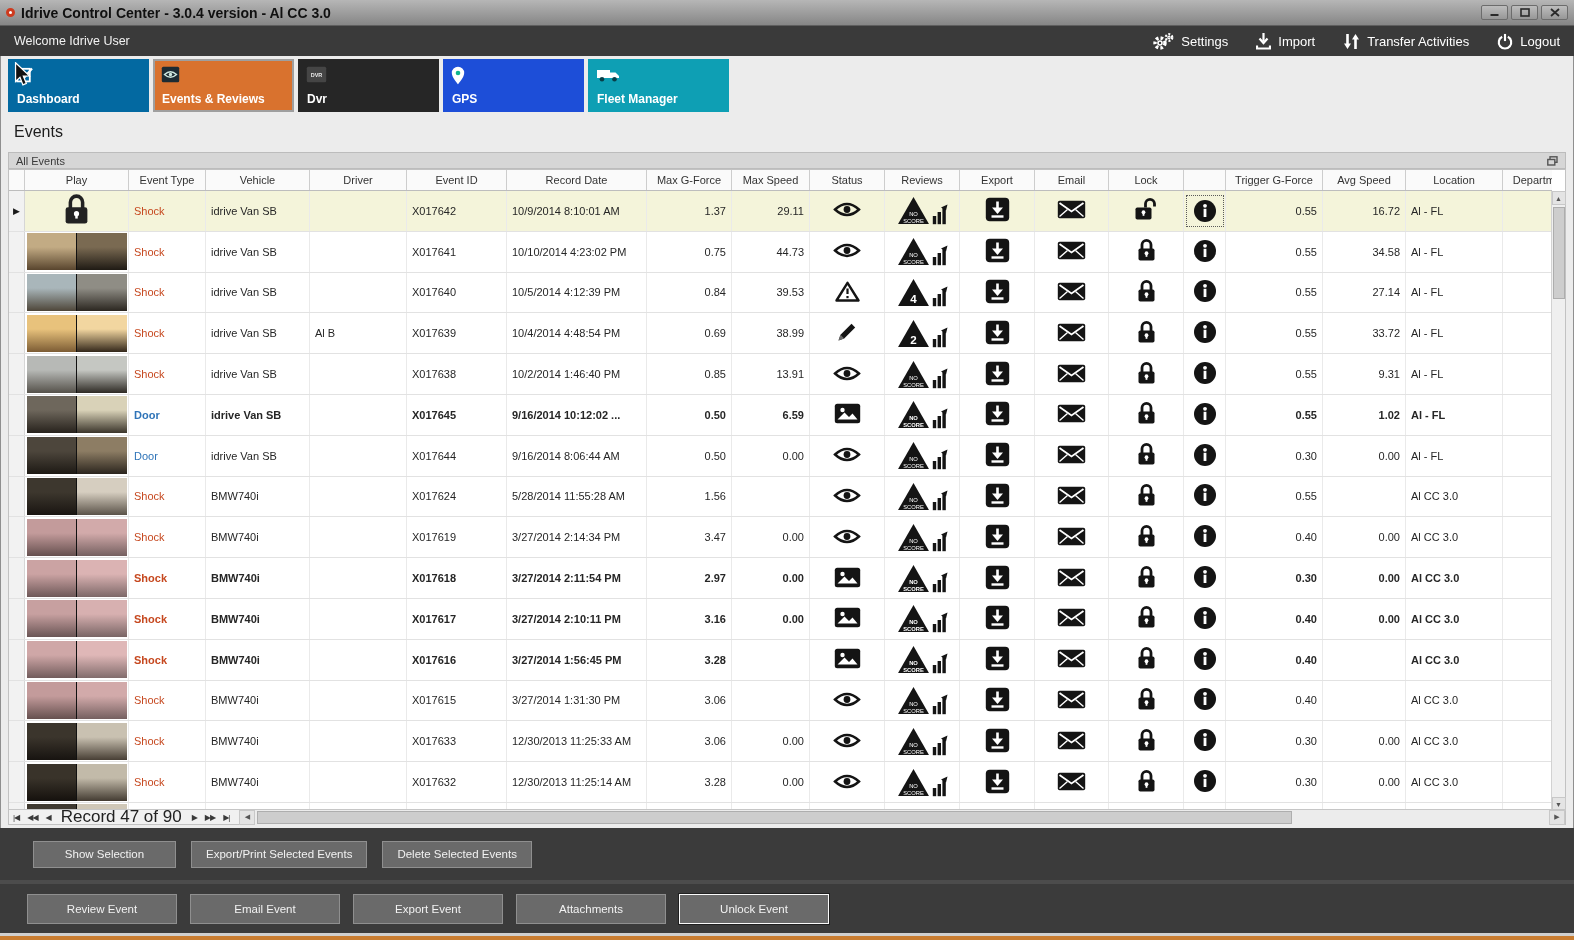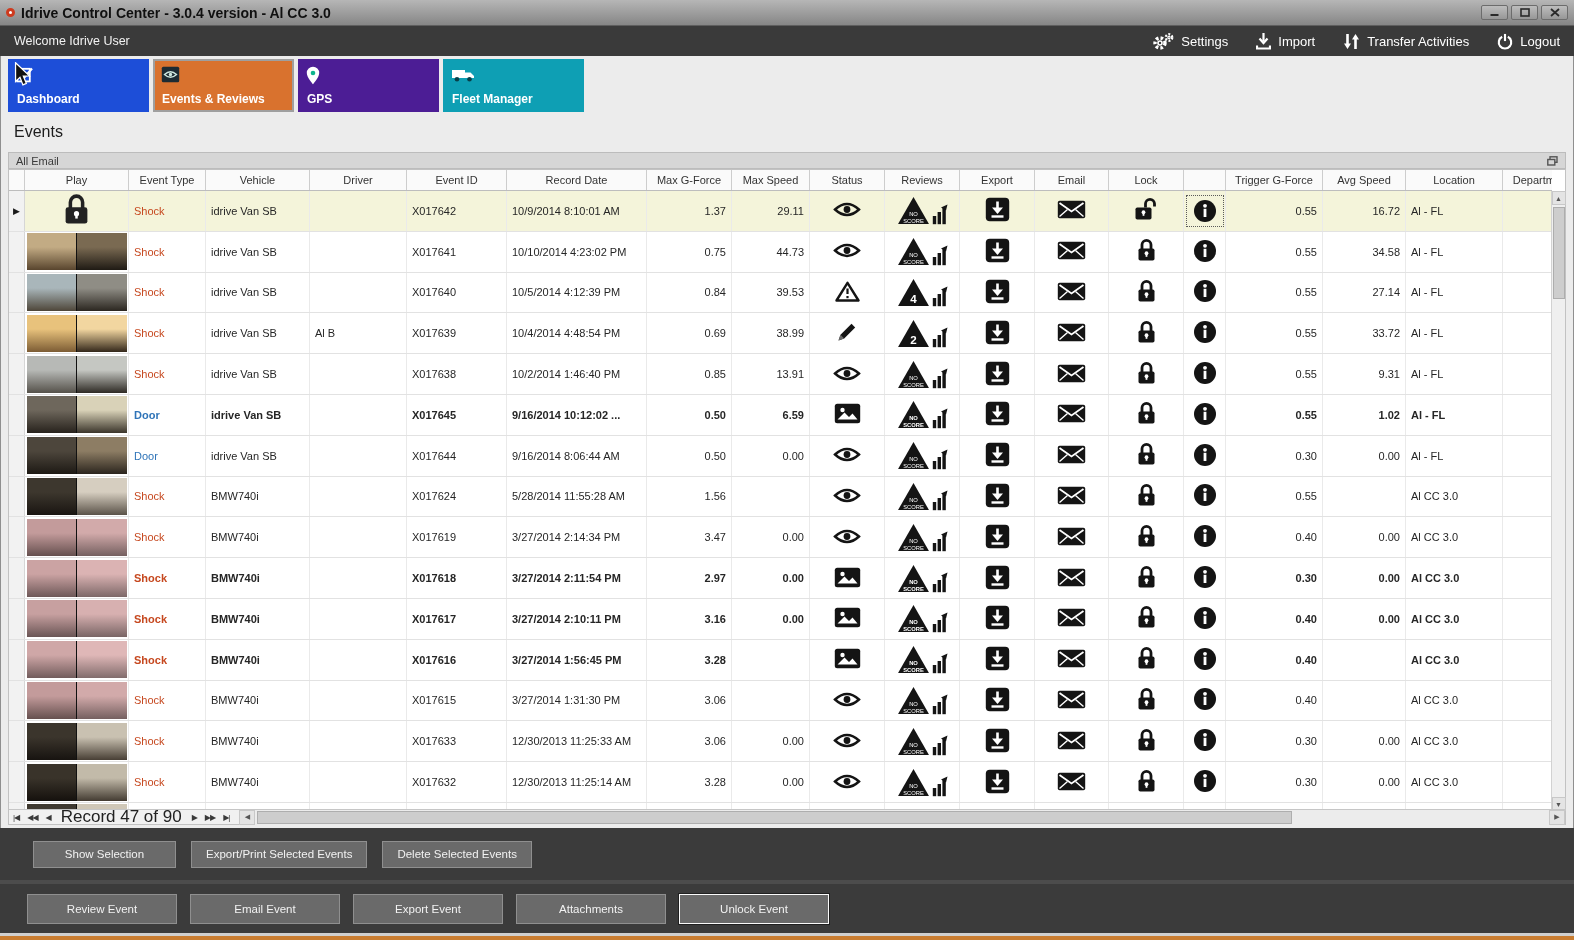--- a/index.html
+++ b/index.html
@@ -148,40 +148,49 @@
             <path d="M5.8 4.2 A7 7 0 1 0 12.2 4.2" fill="none" stroke="#fff" stroke-width="2.4"></path>
             <line x1="9" y1="1" x2="9" y2="9" stroke="#fff" stroke-width="2.4"></line>
           </svg>
         </span>
         <span class="action-label">Logout</span>
       </div>
     </div>
 </div>
 
 <div class="tiles">
-    <div class="tile" style="background: #1d4ed8;">
+    <div class="tile" style="background: #0369a1;">
       <span class="tile-icon">
         <svg width="18" height="18" viewBox="0 0 18 18">
           <rect x="1.2" y="2.8" width="12.6" height="12.6" fill="none" stroke="#fff" stroke-width="1.8"></rect>
           <path d="M4 9 L7.5 12.5 L16 2.5" fill="none" stroke="#fff" stroke-width="2.2"></path>
         </svg>
       </span>
       <div class="tile-label">Dashboard</div>
     </div>
     <div class="tile active" style="background: rgb(217, 114, 46);">
       <span class="tile-icon">
         <svg width="19" height="17" viewBox="0 0 19 17">
           <rect x="0.8" y="0.8" width="17.4" height="15.4" rx="1.5" fill="#1d2b33"></rect>
           <path d="M3.5 8.5 Q9.5 3 15.5 8.5 Q9.5 14 3.5 8.5 Z" fill="none" stroke="#cfe8e0" stroke-width="1.4"></path>
           <circle cx="9.5" cy="8.5" r="1.7" fill="#cfe8e0"></circle>
         </svg>
       </span>
       <div class="tile-label">Events &amp; Reviews</div>
     </div>
-    <div class="tile" style="background: #4c1d95;">
+    <div class="tile" style="background: rgb(38, 38, 38);">
+      <span class="tile-icon">
+        <svg width="21" height="17" viewBox="0 0 21 17">
+          <rect x="0.8" y="0.8" width="19.4" height="15.4" rx="1.5" fill="#454545"></rect>
+          <text x="10.5" y="11" fill="#e8e8e8" font-size="5.5" font-weight="bold" text-anchor="middle" font-family="Liberation Sans, sans-serif">DVR</text>
+        </svg>
+      </span>
+      <div class="tile-label">Dvr</div>
+    </div>
+    <div class="tile" style="background: #1d4ed8;">
       <span class="tile-icon">
         <svg width="14" height="19" viewBox="0 0 14 19">
           <path d="M7 0.8 a6.2 6.2 0 0 1 6.2 6.2 C13.2 11.6 7 18.2 7 18.2 S0.8 11.6 0.8 7 A6.2 6.2 0 0 1 7 0.8 Z" fill="#fff"></path>
           <circle cx="7" cy="7" r="2.3" fill="#0fb48d"></circle>
         </svg>
       </span>
       <div class="tile-label">GPS</div>
     </div>
     <div class="tile" style="background: rgb(14, 159, 180);">
       <span class="tile-icon">
@@ -196,21 +205,21 @@
     </div>
   </div>
 
 <svg class="cursor" width="17" height="25" viewBox="0 0 12 18">
     <path d="M1 0.5 L1 14 L4.2 11 L6.3 16.5 L8.8 15.4 L6.6 10.2 L11 10 Z" fill="#111" stroke="#fff" stroke-width="0.9"></path>
   </svg>
 
 <div class="page-title">Events</div>
 
 <div class="panel-bar">
-  <span>All Email</span>
+  <span>All Events</span>
   <span class="panel-restore">
       <svg width="11" height="10" viewBox="0 0 11 10">
         <rect x="3" y="0.8" width="7" height="5.5" fill="none" stroke="#555" stroke-width="1.4"></rect>
         <rect x="0.8" y="3.5" width="7" height="5.5" fill="#d6d6d6" stroke="#555" stroke-width="1.4"></rect>
       </svg>
     </span>
 </div>
 
 <div class="grid">
   <div class="grid-header">

